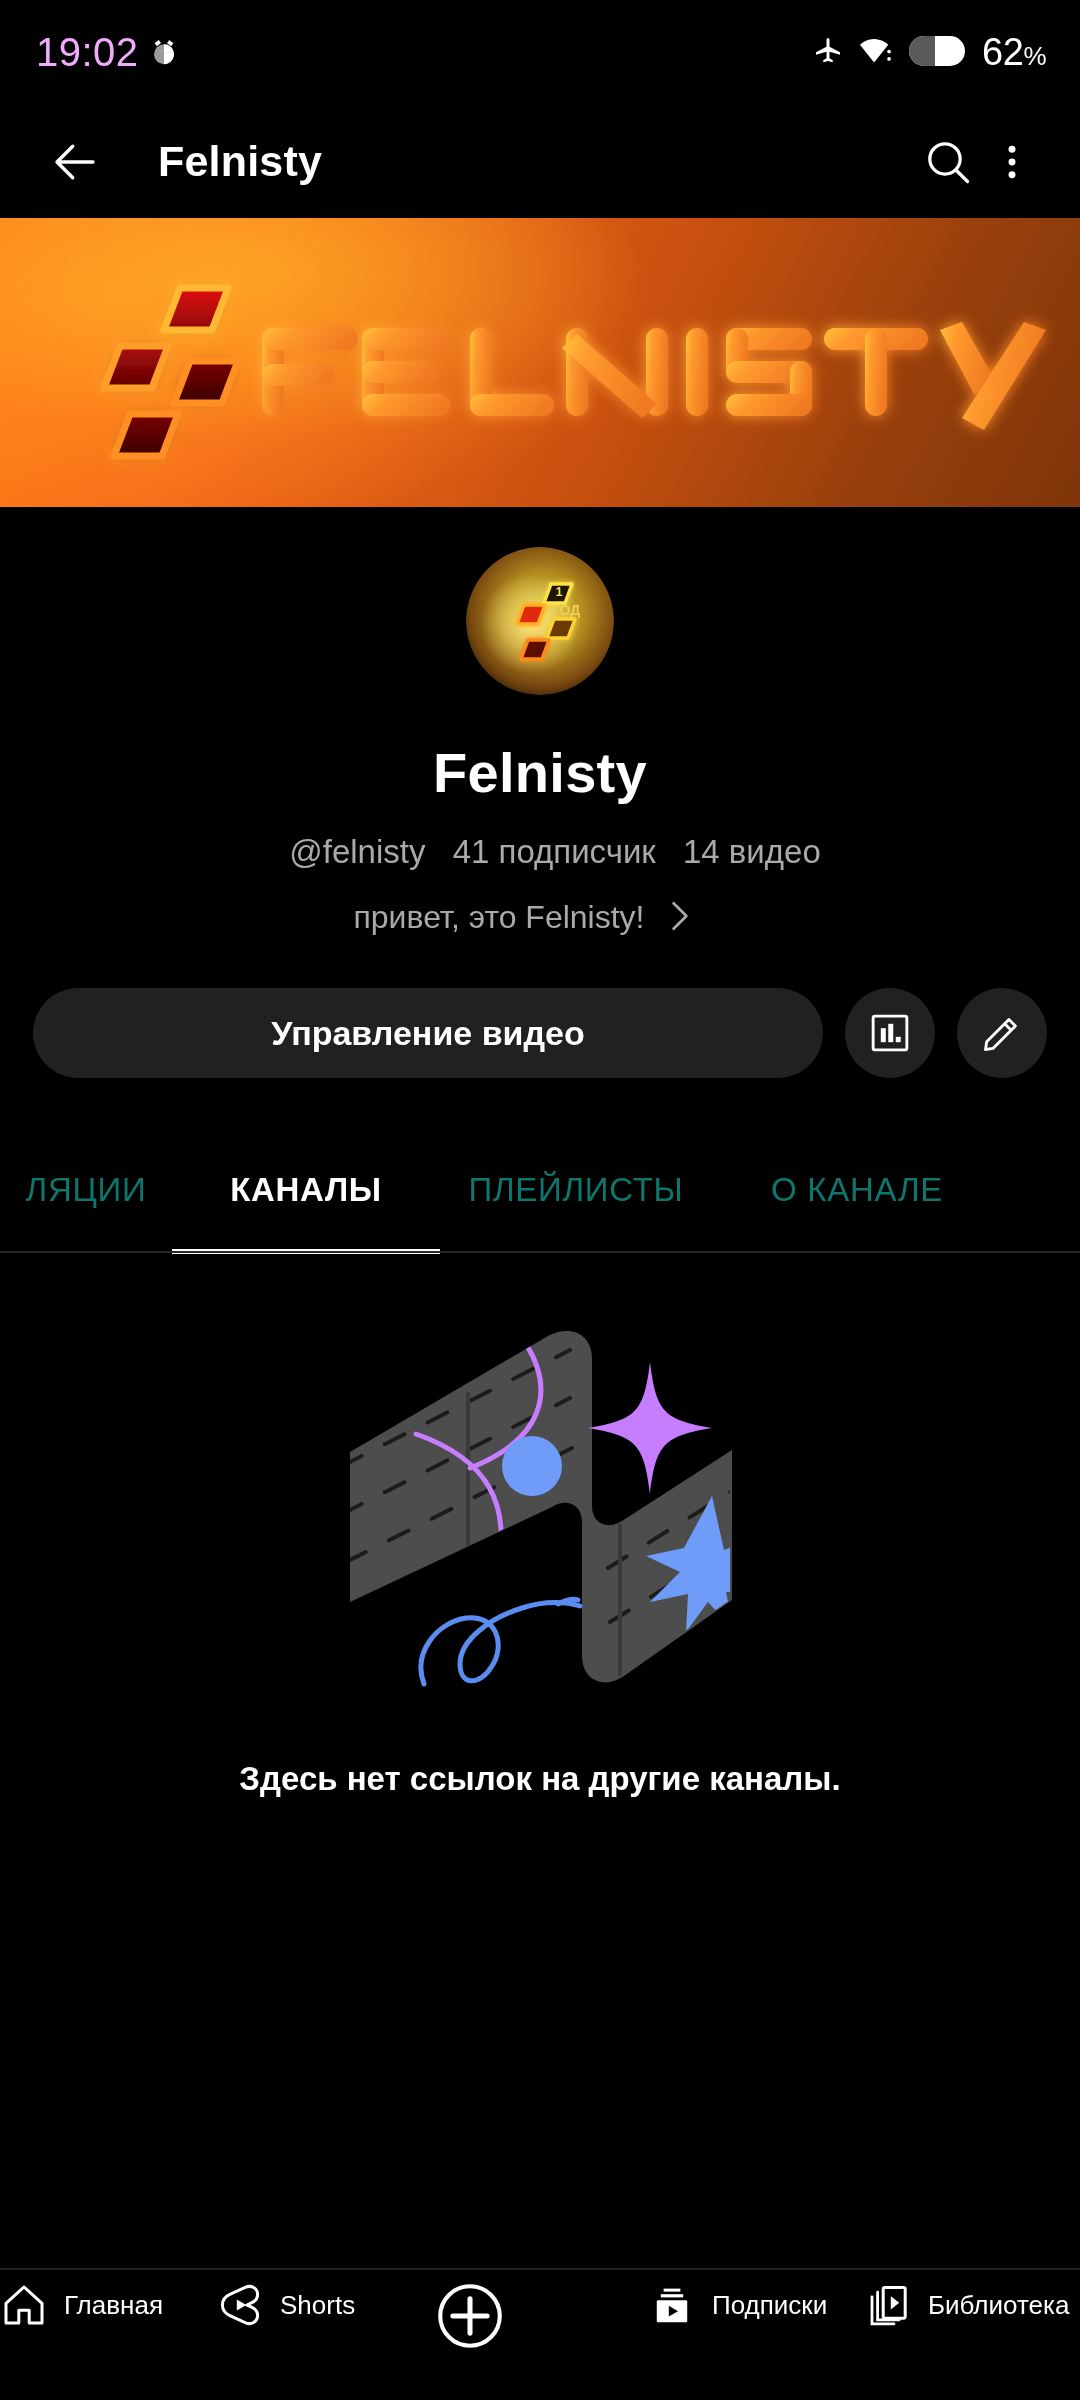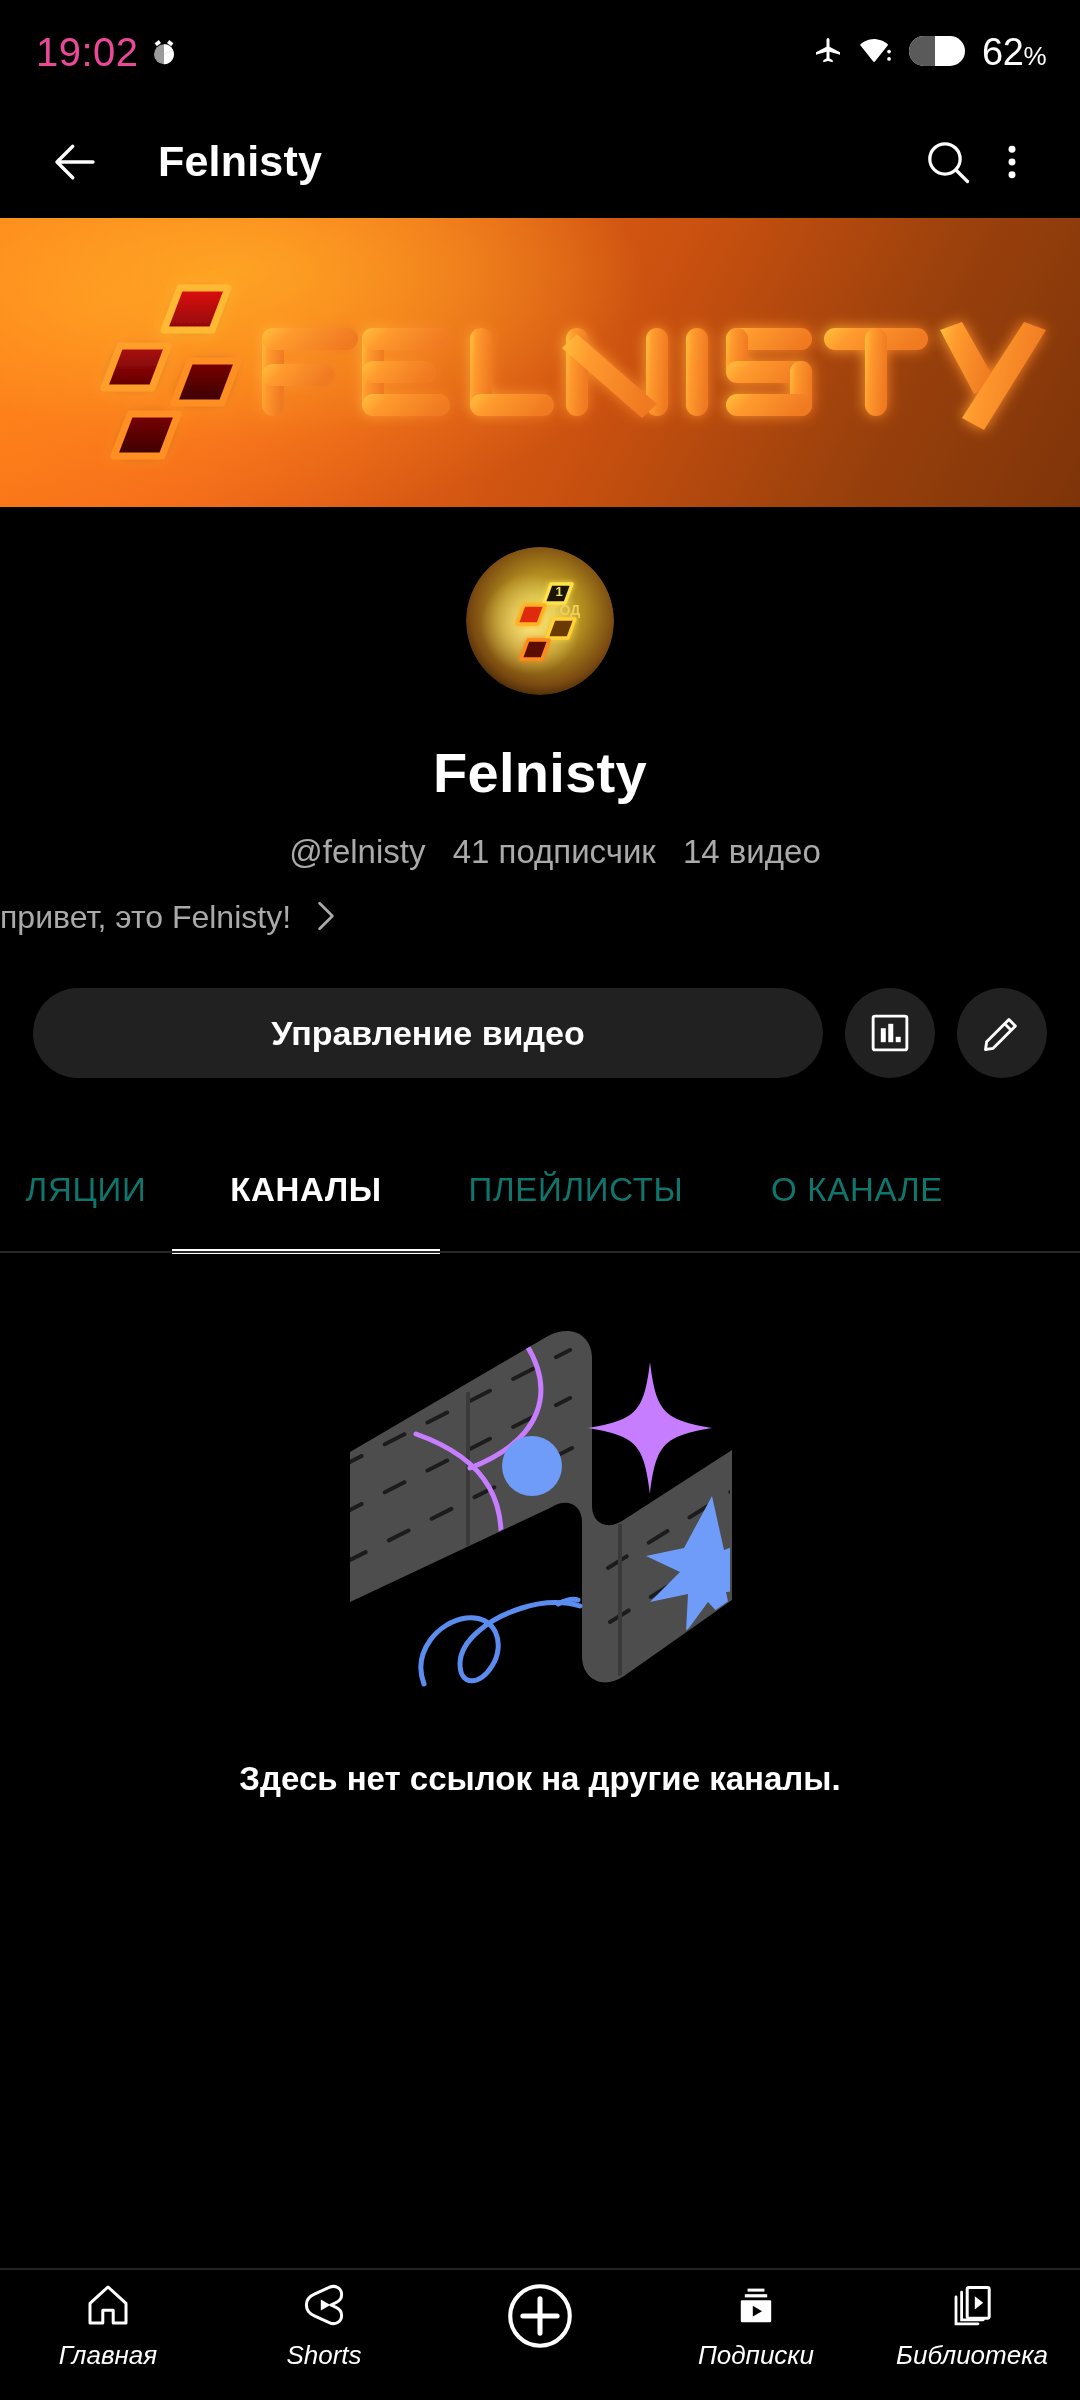--- a/index.html
+++ b/index.html
@@ -11,21 +11,21 @@
   }
   #app { position:relative; width:1080px; height:2400px; background:#000; }
 
   
   .statusbar {
     position:absolute; top:0; left:0; width:1080px; height:105px;
     display:flex; align-items:center; justify-content:space-between;
     padding:0 34px 0 36px;
   }
   .sb-left { display:flex; align-items:center; gap:10px; }
-  .sb-time { color:#ec4899; font-size:40px; font-weight:400; letter-spacing:0.5px; }
+  .sb-time { color:#f0abfc; font-size:40px; font-weight:400; letter-spacing:0.5px; }
   .sb-alarm { width:30px; height:30px; position:relative; display:block; }
   .sb-right { display:flex; align-items:center; gap:17px; }
   .sb-batt-text { color:#fff; font-size:38px; font-weight:500; letter-spacing:-0.5px; }
   .sb-batt-pct { font-size:26px; font-weight:400; }
 
   
   .appbar {
     position:absolute; top:105px; left:0; width:1080px; height:113px;
     display:flex; align-items:center; padding:0 40px 0 44px;
   }
@@ -64,21 +64,21 @@
     position:absolute; top:740px; left:0; width:1080px; text-align:center;
     color:#fff; font-size:56px; font-weight:700; letter-spacing:0.3px;
   }
   .channel-meta {
     position:absolute; top:833px; left:0; width:1080px; text-align:center;
     color:#aaa; font-size:33px; font-weight:400;padding-left:30px;
   }
   .channel-meta span { margin:0 9px; }
   .channel-desc-row {
     position:absolute; top:899px; left:0; width:1046px;
-    display:flex; align-items:center; justify-content:flex-start; gap:22px;
+    display:flex; align-items:center; justify-content:center; gap:22px;
   }
   .channel-desc { color:#aaa; font-size:32px; font-weight:400; }
 
   
   .actions {
     position:absolute; top:988px; left:33px; width:1014px; height:90px;
     display:flex; align-items:center; gap:22px;
   }
   .btn-manage {
     flex:1; height:90px; border-radius:45px; background:#212121;
@@ -123,21 +123,21 @@
   
   .navbar-divider {
     position:absolute; bottom:130px; left:0; width:1080px; height:2px;
     background:#222;
   }
   .navbar {
     position:absolute; bottom:0; left:0; width:1080px; height:130px;
     background:#000; display:flex; align-items:flex-start; padding-top:8px;
   }
   .nav-item {
-    flex:1; display:flex; flex-direction:column; align-items:center; gap:8px;font-style:italic;
+    flex:1; display:flex; flex-direction:row; align-items:center; gap:16px;
   }
   .nav-icon { height:54px; display:flex; align-items:center; justify-content:center; }
   .nav-label { color:#fff; font-size:26px; font-weight:400; }
   .nav-item.create .nav-icon { height:76px; }
 </style>
 </head>
 <body>
 
 <div id="app">
 

